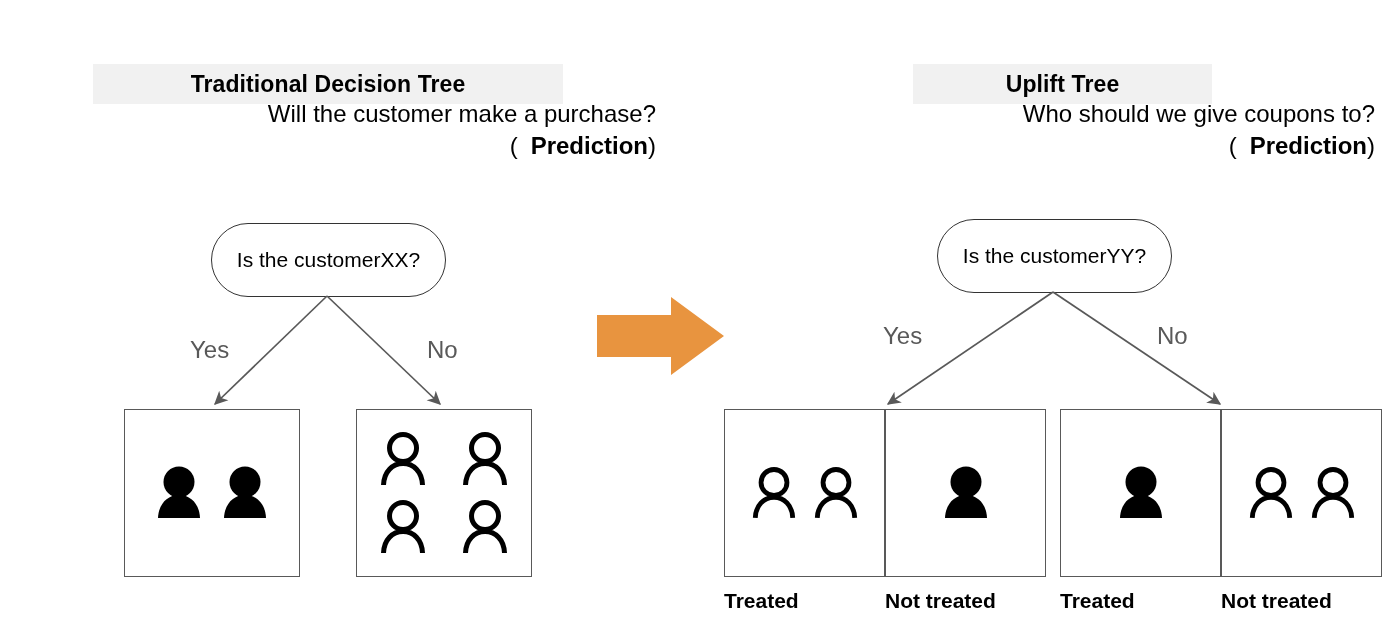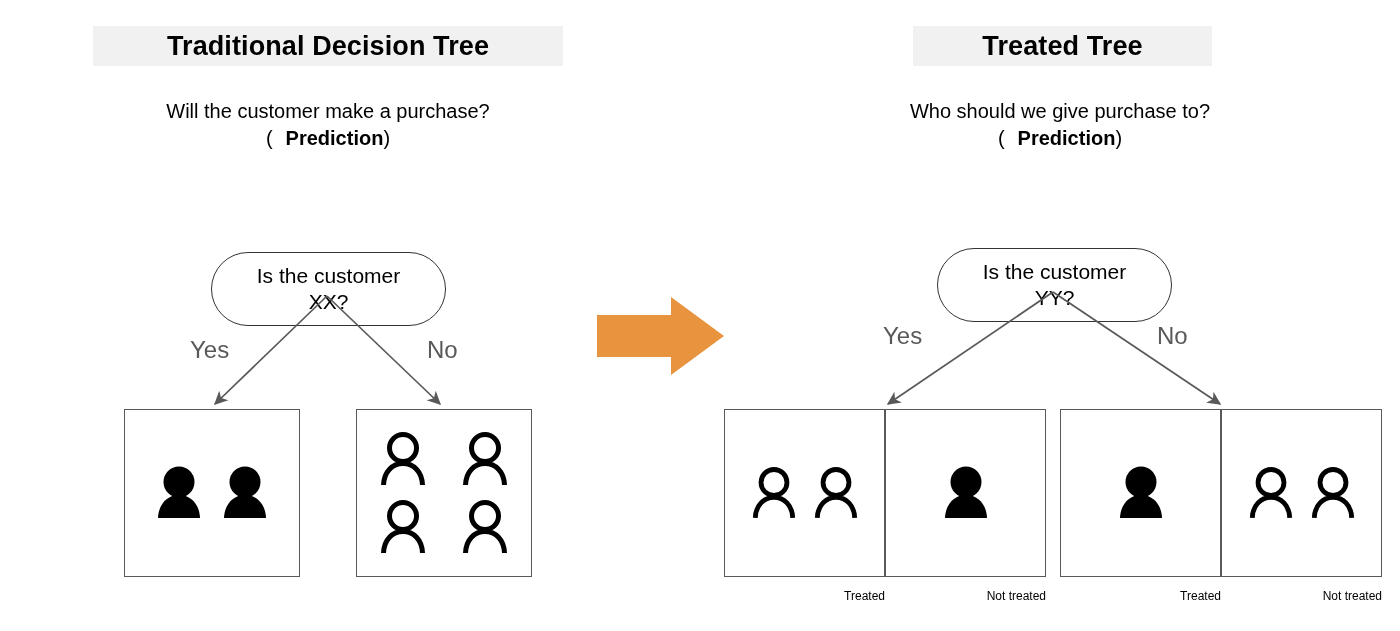--- a/index.html
+++ b/index.html
@@ -10,50 +10,50 @@
     position:relative;
     overflow:hidden;
   }
   .stage{position:absolute;left:0;top:0;width:1400px;height:631px;}
 
   
   .title-band{
     position:absolute;
     background:#f1f1f1;
     display:flex;align-items:center;justify-content:center;
-    font-size:27px;font-weight:bold;color:#000;
+    font-size:23px;font-weight:bold;color:#000;
     letter-spacing:0.1px;
+    margin-top:38px;
   }
   #band-left{left:93px;top:26px;width:470px;height:40px;}
   #band-right{left:913px;top:26px;width:299px;height:40px;}
 
   
   .question{
     position:absolute;
-    text-align:center;
-    font-size:20px;
+    text-align:right;
+    font-size:24px;
     color:#000;
     line-height:1.33;
     white-space:nowrap;
   }
   #question-left{left:0px;top:98px;width:656px;}
   #question-right{left:745px;top:98px;width:630px;}
   .question b{font-weight:bold;margin-left:13px;}
 
   
   .node-oval{
     position:absolute;
     border:1.6px solid #333333;
     border-radius:40px;
     background:#ffffff;
-    display:flex;flex-direction:column;
+    display:flex;
     align-items:center;justify-content:center;
     font-size:21px;color:#000;line-height:1.26;
     text-align:center;
-    margin-top:29px;
   }
   #node-left{left:211px;top:223px;width:233px;height:72px;}
   #node-right{left:937px;top:219px;width:233px;height:72px;}
 
   
   .edge-label{
     position:absolute;
     font-size:24px;
     color:#595959;
   }
@@ -87,23 +87,24 @@
     box-sizing:border-box;
     padding:6px;
   }
   .people.grid2x2{width:100%;}
   .people.grid2x2 .person{flex:0 0 42%;}
   .person{display:block;}
 
   
   .leaf-caption{
     position:absolute;
-    font-size:12px;color:#000;
-    text-align:right;
+    font-size:21px;color:#000;
+    text-align:left;
     white-space:nowrap;
+    font-weight:bold;
   }
   #cap-r1{left:724px;top:589px;width:161px;}
   #cap-r2{left:885px;top:589px;width:161px;}
   #cap-r3{left:1060px;top:589px;width:161px;}
   #cap-r4{left:1221px;top:589px;width:161px;}
 
   
   .overlay{position:absolute;left:0;top:0;width:1400px;height:631px;pointer-events:none;}
 </style>
 </head>
@@ -158,25 +159,25 @@
         <path d="M5.5 56 C6 42.5 14.5 34.5 25 34.5 C35.5 34.5 44 42.5 44.5 56" fill="none" stroke="#000" stroke-width="5" stroke-linecap="butt"></path>
       </svg>
       <svg class="person" width="50" height="60" viewBox="0 0 50 60">
         <circle cx="25" cy="19" r="13.5" fill="none" stroke="#000" stroke-width="5"></circle>
         <path d="M5.5 56 C6 42.5 14.5 34.5 25 34.5 C35.5 34.5 44 42.5 44.5 56" fill="none" stroke="#000" stroke-width="5" stroke-linecap="butt"></path>
       </svg>
     </div>
   </div>
 
   <div class="title-band" id="band-right">
-    <span>Treated Tree</span>
+    <span>Uplift Tree</span>
   </div>
 
   <div class="question" id="question-right">
-    <div>Who should we give purchase to?</div>
+    <div>Who should we give coupons to?</div>
     <div>
       <span>(</span><b>Prediction</b><span>)</span>
     </div>
   </div>
 
   <div class="node-oval" id="node-right">
     <span>Is the customer</span>
     <span>YY?</span>
   </div>
 

